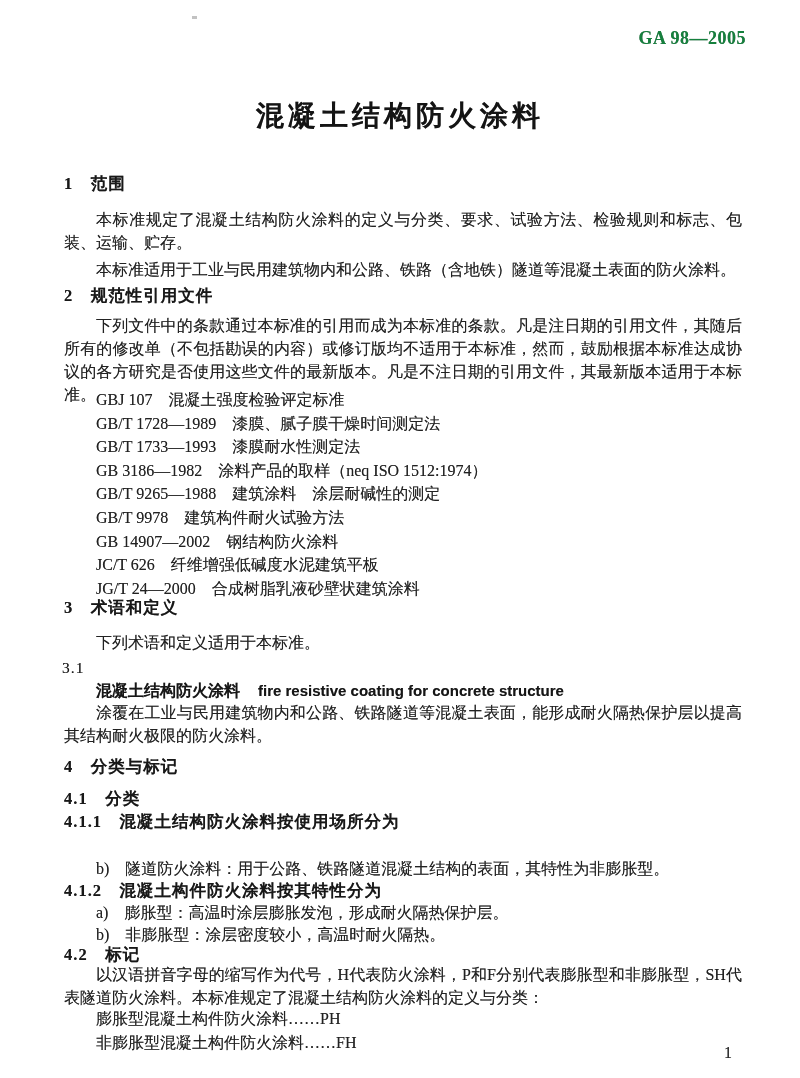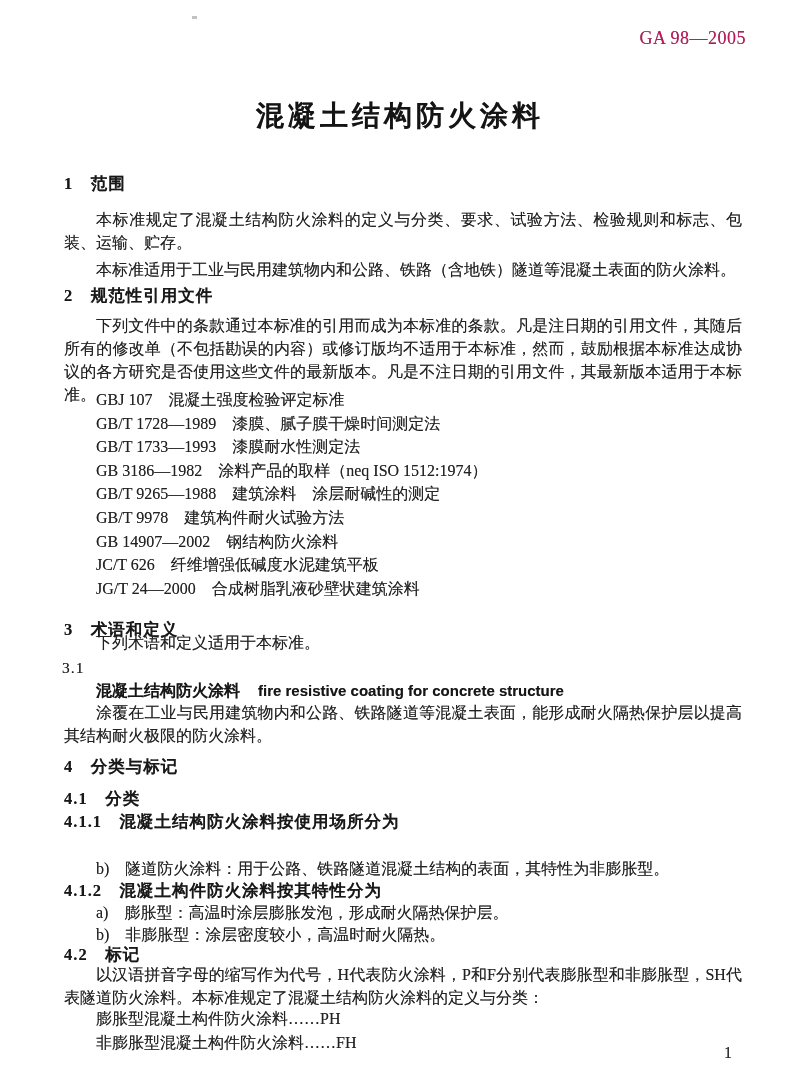--- a/index.html
+++ b/index.html
@@ -18,21 +18,21 @@
     font-weight:bold;font-size:78px;letter-spacing:1px;
     color:#d9d9d9;user-select:none;
   }
   .artifact-dot{
     position:absolute;left:192px;top:16px;width:5px;height:3px;
     background:#9a9a9a;opacity:.6;
   }
   .doc-code{
     position:absolute;top:28px;right:54px;z-index:2;
     font-family:"Liberation Serif","DejaVu Serif",serif;
-    font-weight:normal;font-size:18px;letter-spacing:.5px;color:#be185d;
+    font-weight:bold;font-size:18px;letter-spacing:.5px;color:#15803d;
   }
   .doc-title{
     position:absolute;top:97px;left:0;width:100%;z-index:2;
     text-align:center;font-weight:bold;font-size:28px;
     letter-spacing:4px;color:#141414;
   }
   .content{
     position:absolute;left:64px;top:0;width:678px;height:100%;z-index:1;
     font-size:16px;line-height:23px;
   }
@@ -77,21 +77,21 @@
       <div class="ref-line">GB/T 1728—1989　漆膜、腻子膜干燥时间测定法</div>
       <div class="ref-line">GB/T 1733—1993　漆膜耐水性测定法</div>
       <div class="ref-line">GB 3186—1982　涂料产品的取样（neq ISO 1512:1974）</div>
       <div class="ref-line">GB/T 9265—1988　建筑涂料　涂层耐碱性的测定</div>
       <div class="ref-line">GB/T 9978　建筑构件耐火试验方法</div>
       <div class="ref-line">GB 14907—2002　钢结构防火涂料</div>
       <div class="ref-line">JC/T 626　纤维增强低碱度水泥建筑平板</div>
       <div class="ref-line">JG/T 24—2000　合成树脂乳液砂壁状建筑涂料</div>
     </div>
 
-    <div class="heading" style="top:618px">3　术语和定义</div>
+    <div class="heading" style="top:596px">3　术语和定义</div>
     <div class="indented" style="top:631px">下列术语和定义适用于本标准。</div>
     <div class="clause-num" style="top:656px;left:-2px">3.1</div>
     <div class="indented term-line" style="top:679px">
       <span>混凝土结构防火涂料</span>
       <span class="term-en" style="margin-left:14px">fire resistive coating for concrete structure</span>
     </div>
     <div class="para" style="top:701px">涂覆在工业与民用建筑物内和公路、铁路隧道等混凝土表面，能形成耐火隔热保护层以提高其结构耐火极限的防火涂料。</div>
 
     <div class="heading" style="top:755px">4　分类与标记</div>
     <div class="heading" style="top:787px">4.1　分类</div>

